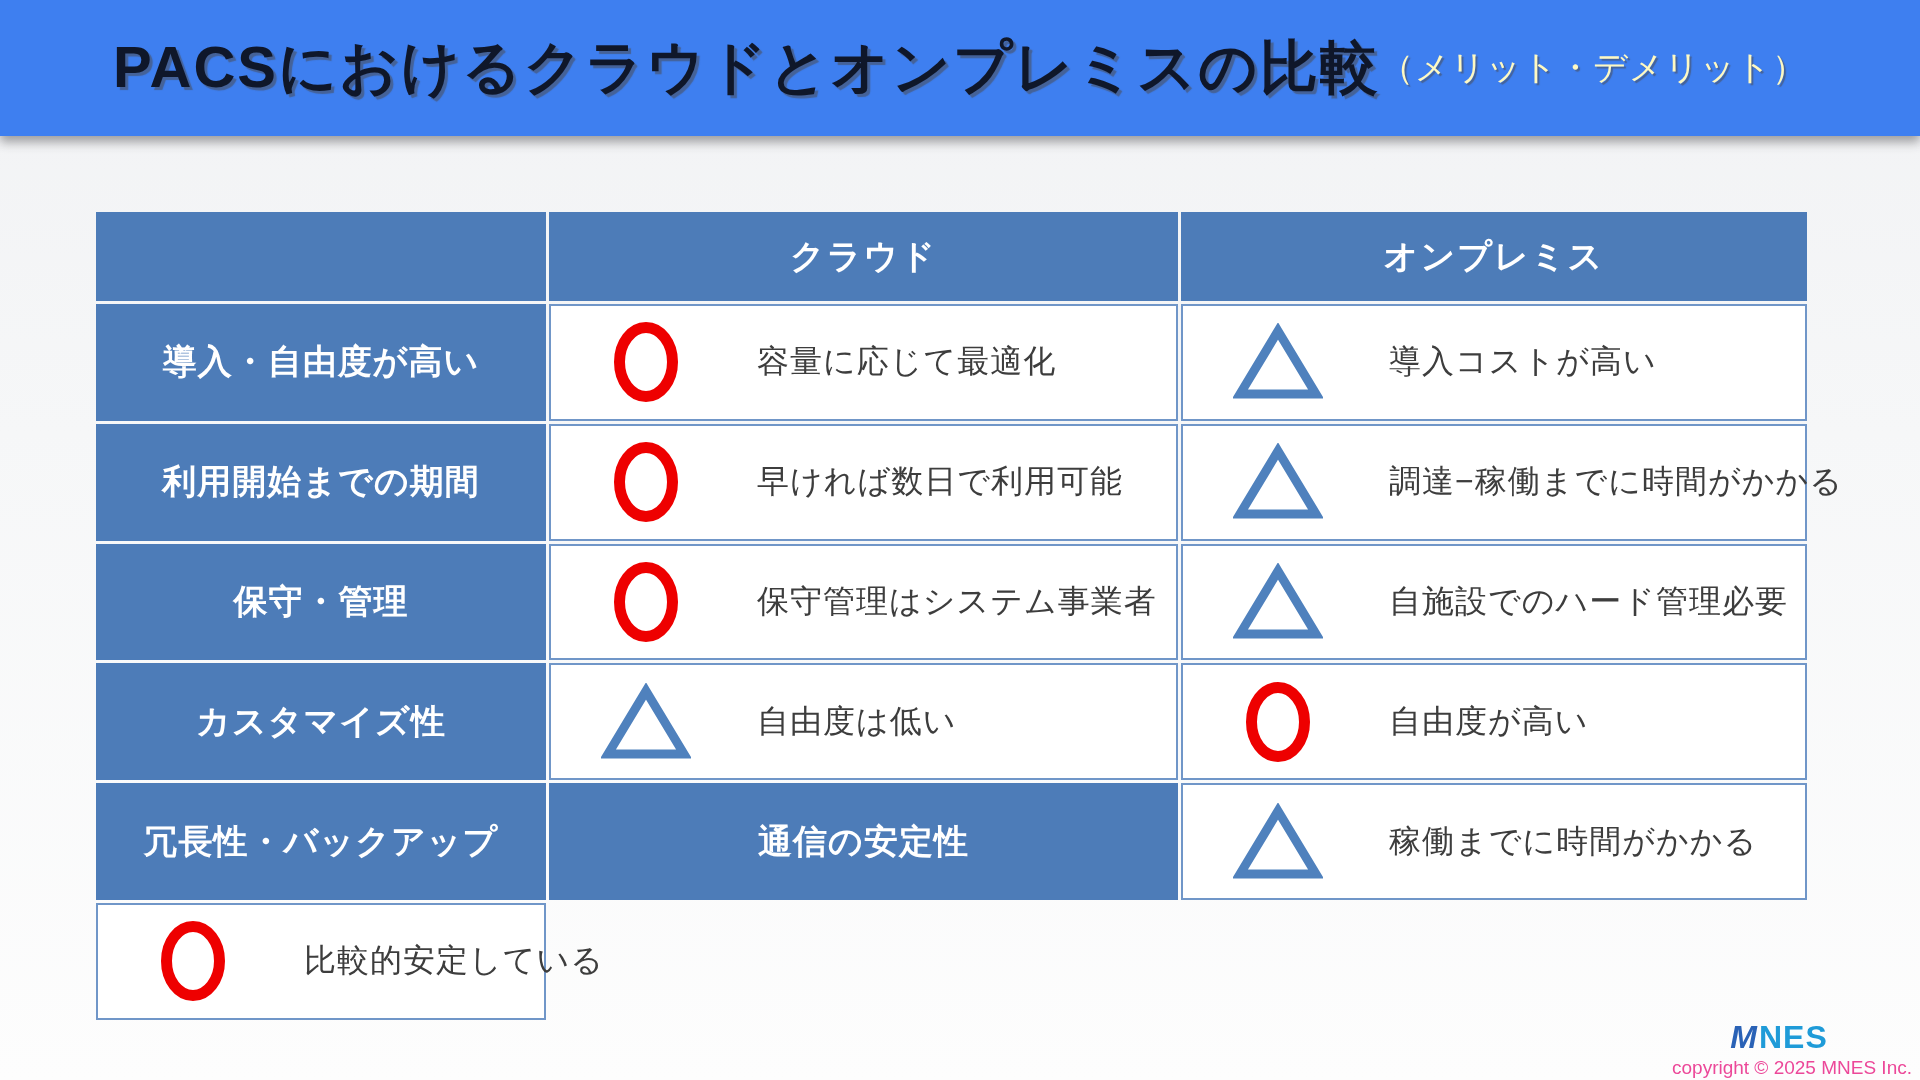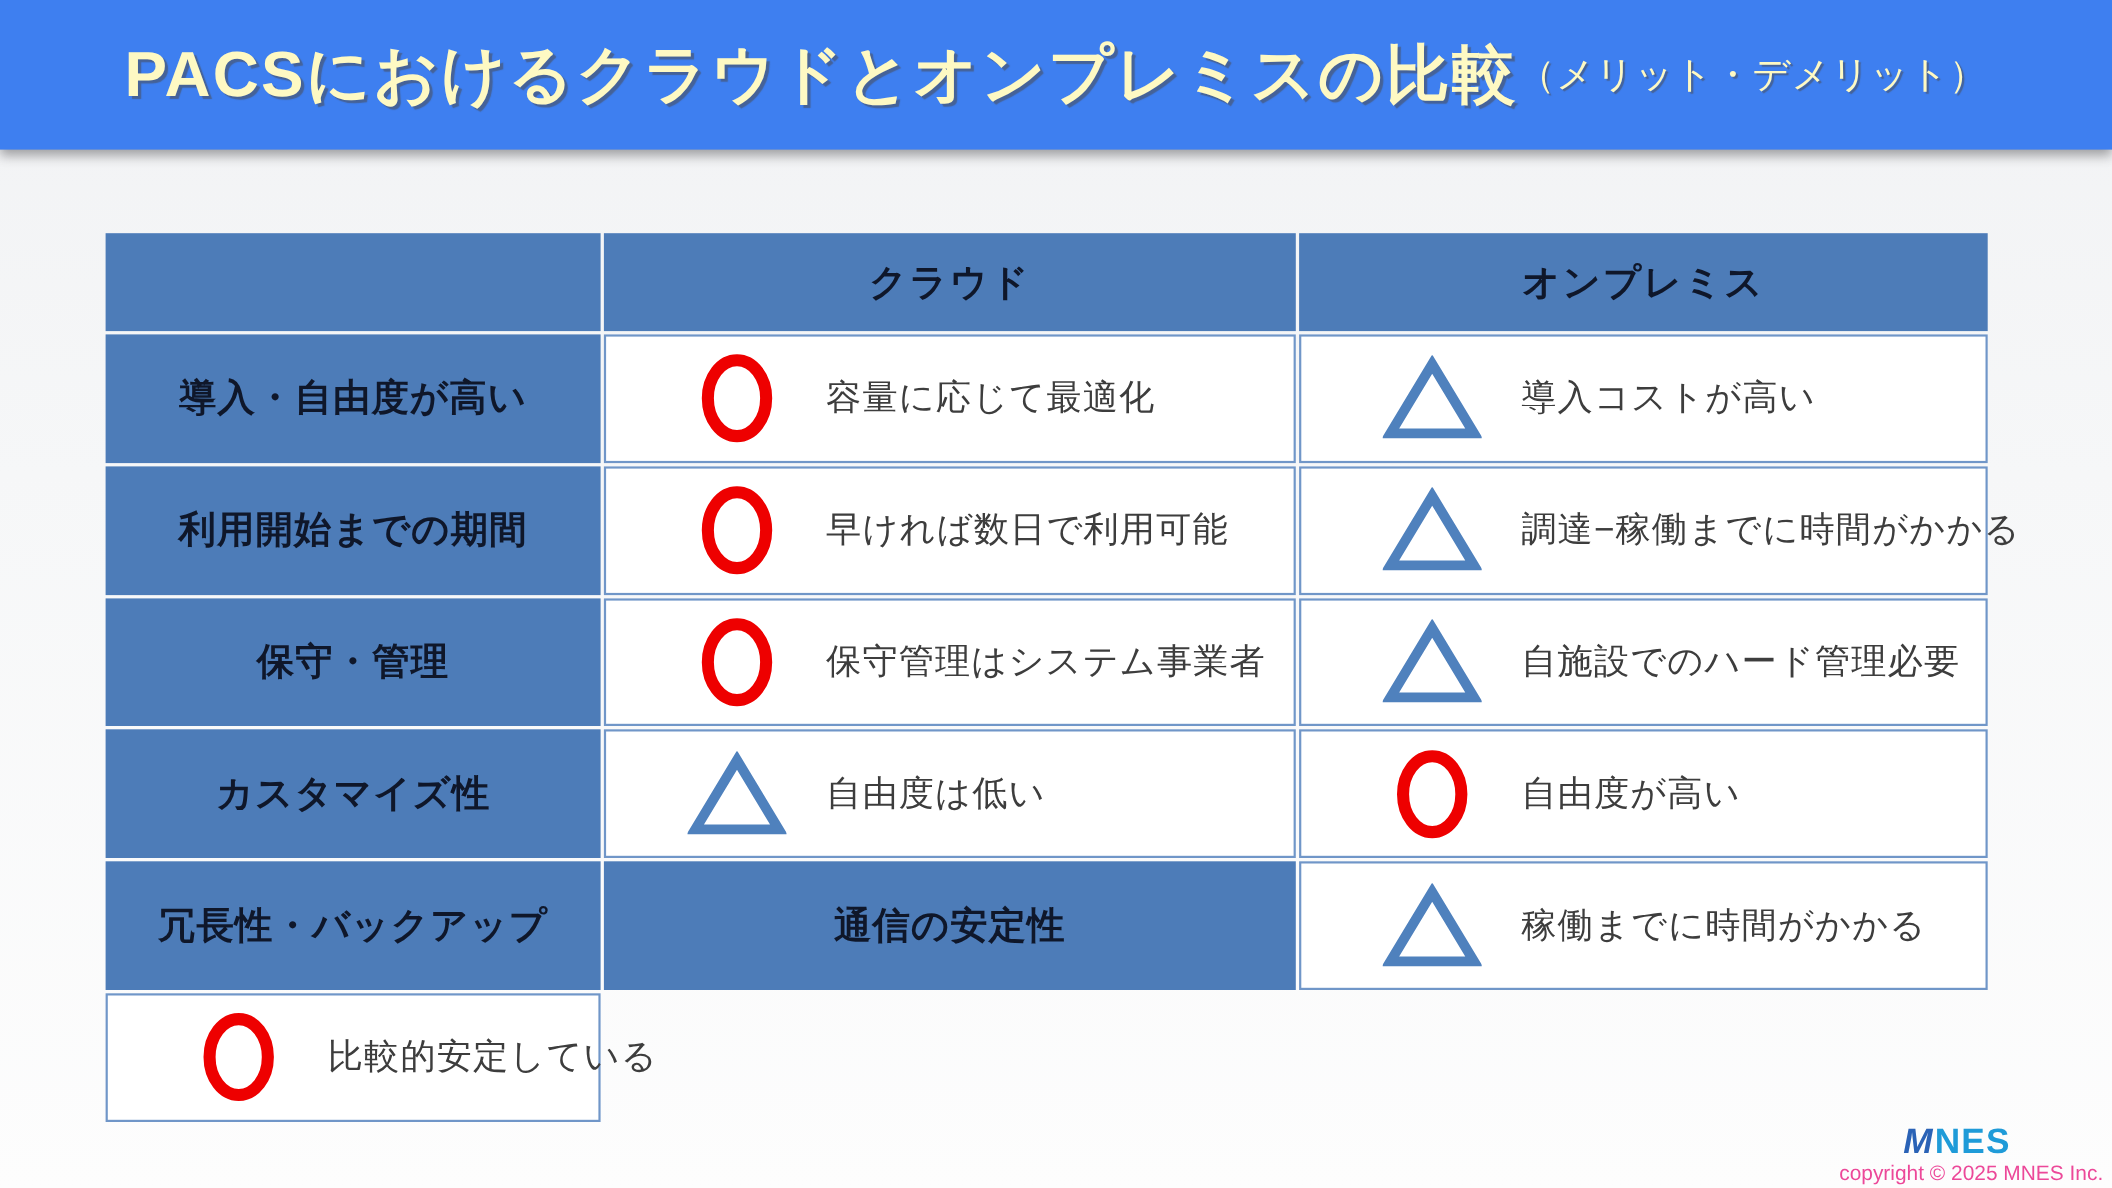--- a/index.html
+++ b/index.html
@@ -10,46 +10,46 @@
   }
   
   .title-bar{
     position:absolute;left:0;top:0;width:1920px;height:136px;
     background:#3e7ff0;
     display:flex;align-items:center;justify-content:center;
     box-shadow:0 6px 10px rgba(50,50,55,.45);
     white-space:nowrap;
   }
   .title-main{
-    font-size:58px;font-weight:bold;color:#fef9c3;letter-spacing:2px;
+    font-size:58px;font-weight:bold;color:#0f172a;letter-spacing:2px;
     text-shadow:3px 3px 1px rgba(75,75,80,.55);
   }
   .title-sub{
     font-size:34px;font-weight:normal;color:#fef9c3;letter-spacing:1px;
     text-shadow:2px 2px 1px rgba(75,75,80,.55);
   }
   
   .comp-table{
     position:absolute;left:96px;top:212px;
     display:grid;
     grid-template-columns:450px 629px 626px;
     grid-template-rows:89px repeat(6,116.8px);
     gap:3px;
   }
   .cell{box-sizing:border-box;}
   .cell-blue{
-    background:#4d7cb8;color:#0f172a;font-weight:bold;
+    background:#4d7cb8;color:#ffffff;font-weight:bold;
     display:flex;align-items:center;justify-content:center;text-align:center;
   }
   .header-cell{font-size:34px;letter-spacing:2px;}
   .label-cell{font-size:34px;letter-spacing:1px;}
   .data-cell{
     background:#ffffff;border:2px solid #7096c8;
     display:flex;align-items:center;
-    padding-left:74px;gap:36px;
+    padding-left:50px;gap:66px;
   }
   .data-text{font-size:32px;color:#3d3d3d;letter-spacing:1px;white-space:nowrap;}
   .sym{width:90px;height:84px;display:flex;align-items:center;justify-content:center;flex:0 0 auto;}
   .sym svg{display:none;}
   .sym[data-kind="circle"] svg.circle{display:block;}
   .sym[data-kind="triangle"] svg.triangle{display:block;}
   
   .footer{
     position:absolute;right:8px;top:1021px;
     display:flex;flex-direction:column;align-items:center;

